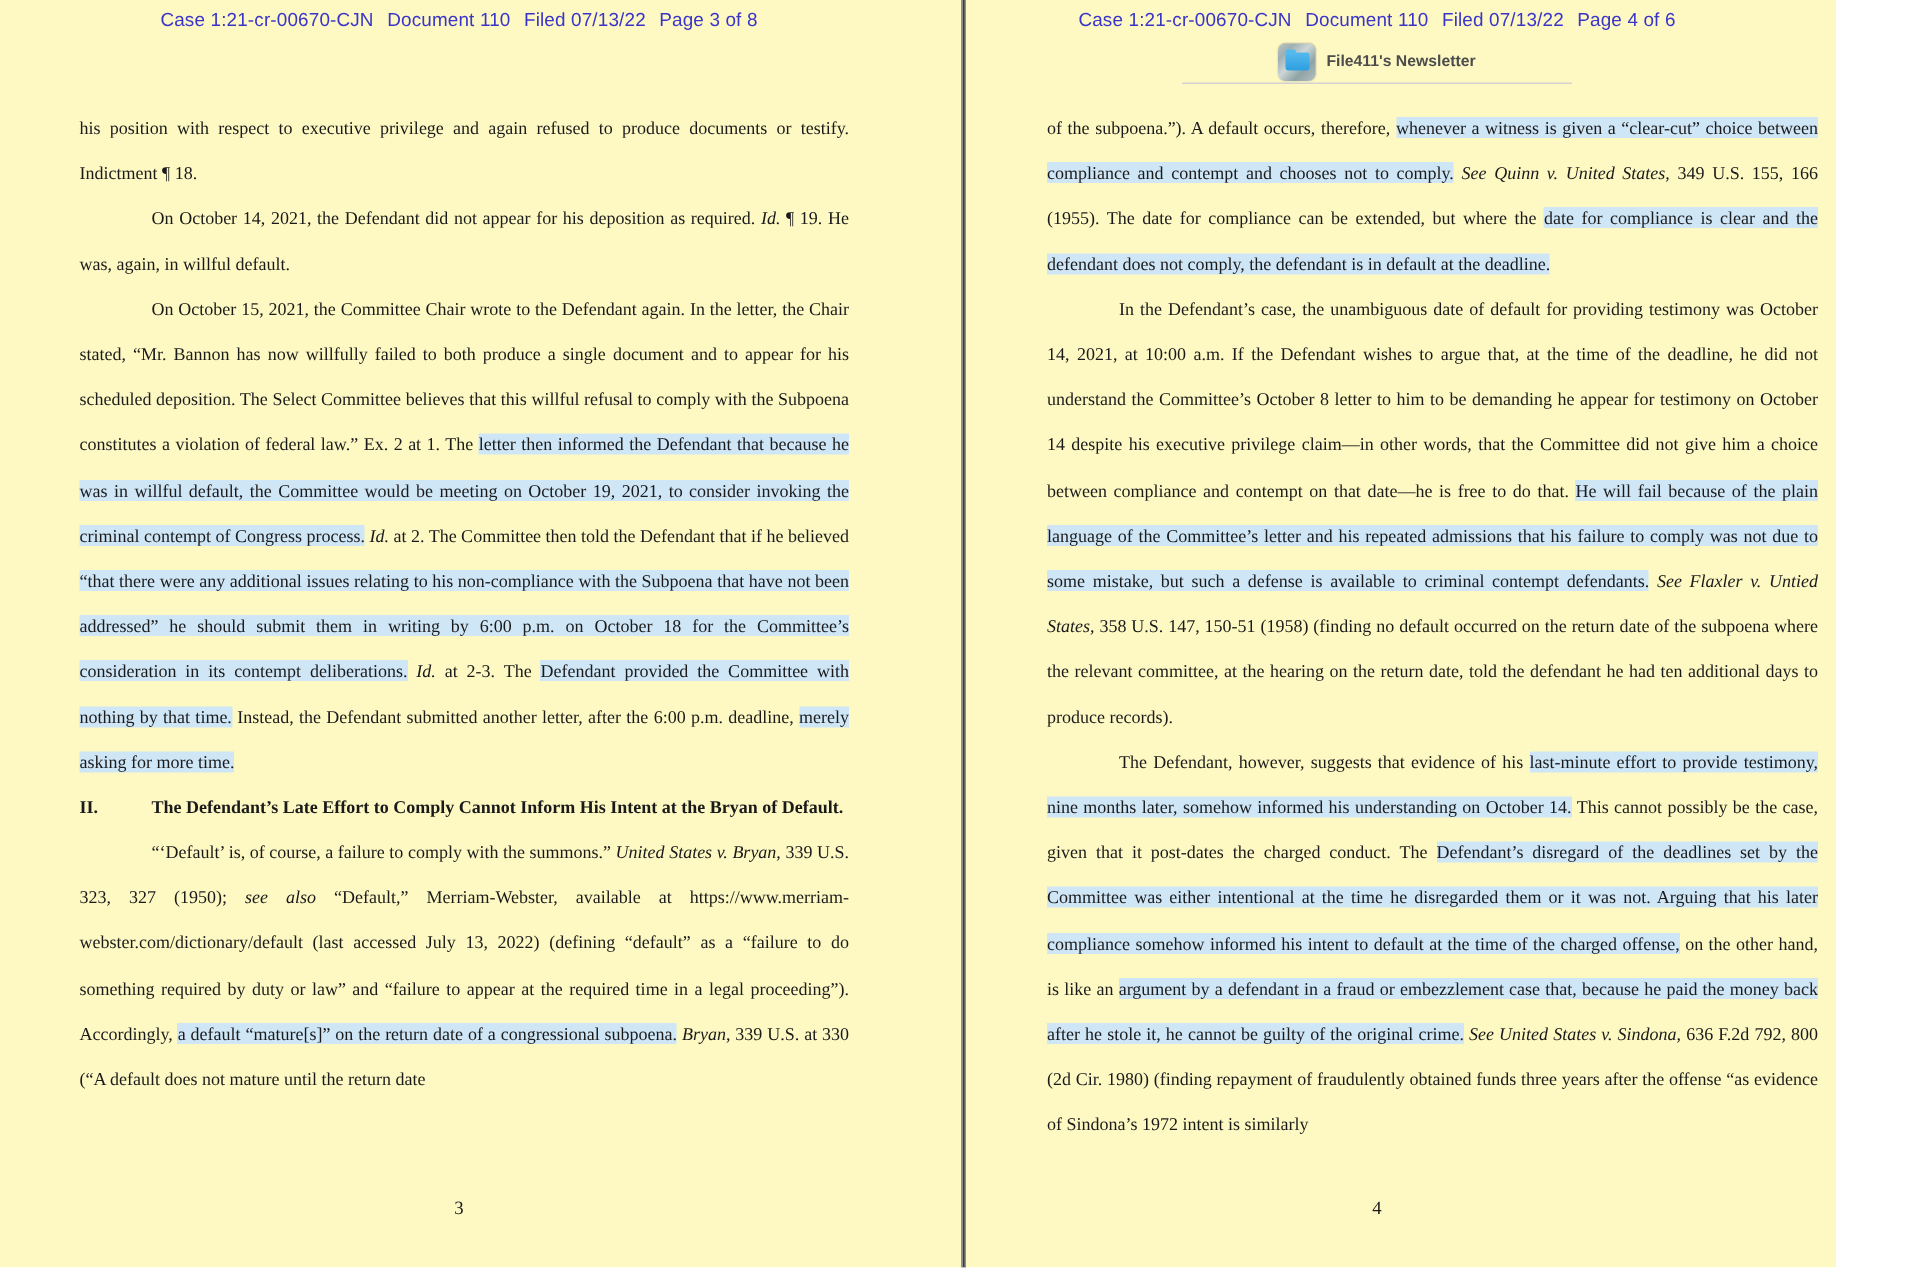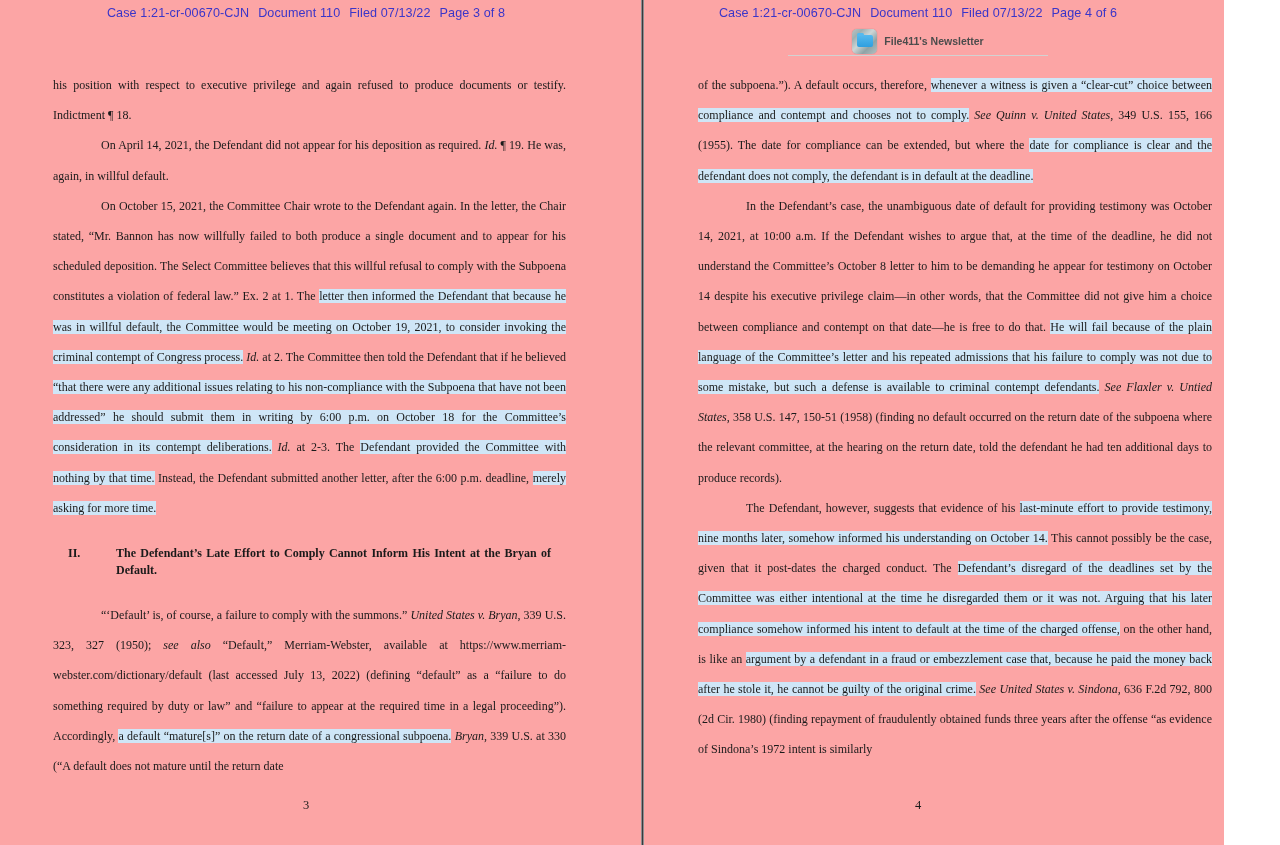--- a/index.html
+++ b/index.html
@@ -12,21 +12,21 @@
   }
   .spread {
     position: relative;
     width: 1280px; height: 845px;
     display: flex;
     background: #ffffff;
   }
   .page {
     position: relative;
     width: 612px; height: 845px;
-    background: #fca5a5;
+    background: #fef9c3;
     overflow: hidden;
   }
   .divider {
     position: absolute;
     left: 641px; top: 0;
     width: 3px; height: 845px;
     background: #3a3a3c;
     border-left: 1px solid #8d8d90;
     border-right: 1px solid #8d8d90;
     z-index: 10;
@@ -117,21 +117,21 @@
   p.indent { text-indent: 48px; }
 
   .hl {
     background: #cfe6f7;
     box-decoration-break: clone;
     -webkit-box-decoration-break: clone;
   }
   i, .it { font-style: italic; }
 
   .heading {
-    margin: 15px;
+    margin: 0;
     display: flex;
     align-items: flex-start;
     font-weight: bold;
     line-height: 17px;
     padding-top: 7px;
     padding-bottom: 6px;
   }
   .heading .num {
     width: 48px;
     flex: 0 0 48px;
@@ -160,21 +160,21 @@
   <div class="page page-left">
 
     <div class="ecf-header">
       <span>Case 1:21-cr-00670-CJN</span><span>Document 110</span><span>Filed 07/13/22</span><span>Page 3 of 8</span>
     </div>
 
     <div class="body">
 
       <p class="para"><span>his position with respect to executive privilege and again refused to produce documents or testify. Indictment ¶ 18.</span></p>
 
-      <p class="para indent"><span>On April 14, 2021, the Defendant did not appear for his deposition as required. </span><i>Id.</i><span> ¶ 19. He was, again, in willful default.</span></p>
+      <p class="para indent"><span>On October 14, 2021, the Defendant did not appear for his deposition as required. </span><i>Id.</i><span> ¶ 19. He was, again, in willful default.</span></p>
 
       <p class="para indent"><span>On October 15, 2021, the Committee Chair wrote to the Defendant again. In the letter, the Chair stated, “Mr. Bannon has now willfully failed to both produce a single document and to appear for his scheduled deposition. The Select Committee believes that this willful refusal to comply with the Subpoena constitutes a violation of federal law.” Ex. 2 at 1. The </span><span class="hl">letter then informed the Defendant that because he was in willful default, the Committee would be meeting on October 19, 2021, to consider invoking the criminal contempt of Congress process.</span><span> </span><i>Id.</i><span> at 2. The Committee then told the Defendant that if he believed </span><span class="hl">“that there were any additional issues relating to his non-compliance with the Subpoena that have not been addressed” he should submit them in writing by 6:00 p.m. on October 18 for the Committee’s consideration in its contempt deliberations.</span><span> </span><i>Id.</i><span> at 2-3. The </span><span class="hl">Defendant provided the Committee with nothing by that time.</span><span> Instead, the Defendant submitted another letter, after the 6:00 p.m. deadline, </span><span class="hl">merely asking for more time.</span></p>
 
       <div class="heading">
         <div class="num">II.</div>
         <div class="htext">The Defendant’s Late Effort to Comply Cannot Inform His Intent at the Bryan of Default.</div>
       </div>
 
       <p class="para indent"><span>“‘Default’ is, of course, a failure to comply with the summons.” </span><i>United States v. Bryan</i><span>, 339 U.S. 323, 327 (1950); </span><i>see also</i><span> “Default,” Merriam-Webster, available at https://www.merriam-webster.com/dictionary/default (last accessed July 13, 2022) (defining “default” as a “failure to do something required by duty or law” and “failure to appear at the required time in a legal proceeding”). Accordingly, </span><span class="hl">a default “mature[s]” on the return date of a congressional subpoena.</span><span> </span><i>Bryan</i><span>, 339 U.S. at 330 (“A default does not mature until the return date</span></p>
 

